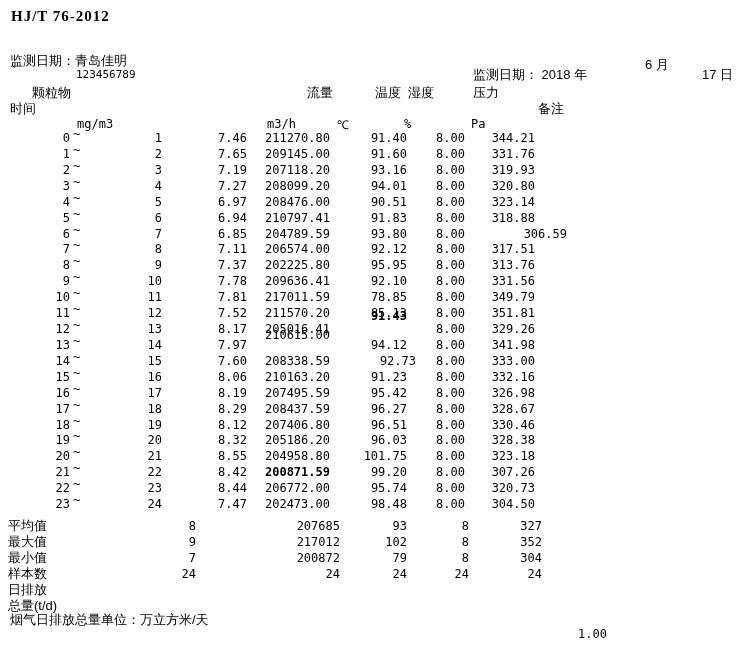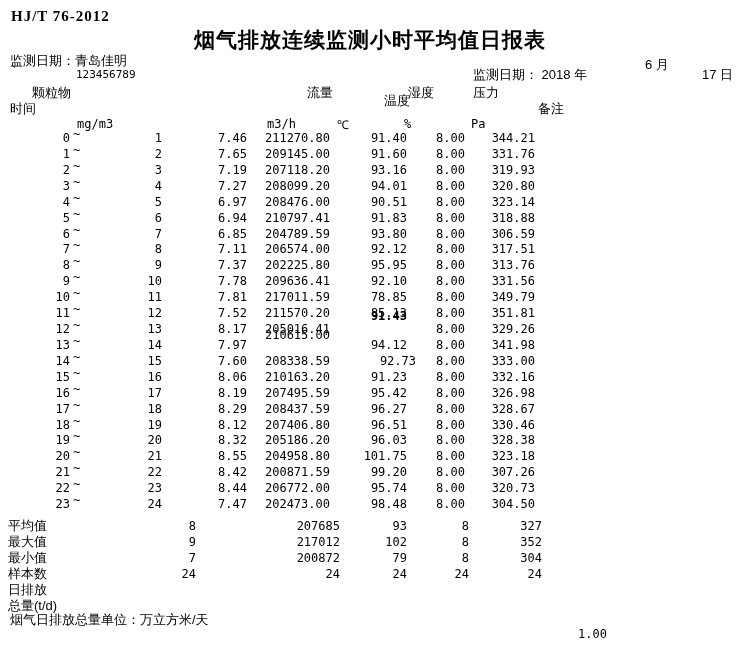--- a/index.html
+++ b/index.html
@@ -12,34 +12,33 @@
   .num{font-family:"DejaVu Sans Mono","Liberation Mono",monospace;font-size:12px;}
   .num-sm{font-family:"DejaVu Sans Mono","Liberation Mono",monospace;font-size:11px;}
   .cell{position:absolute;text-align:right;}
 </style>
 </head>
 <body>
 
 <div id="page">
 
   <div class="abs std" style="left:11px;top:8px;">HJ/T 76-2012</div>
-  <div class="abs title" style="left:0;top:26px;width:740px;text-align:center;">烟气排放连续监测小时平均值日报表</div>
 
   <div class="abs cn" style="left:10px;top:52px;">监测日期：</div>
   <div class="abs cn" style="left:75px;top:52px;">青岛佳明</div>
   <div class="abs cn" style="left:12px;top:64px;">`</div>
   <div class="abs num-sm" style="left:76px;top:68px;">123456789</div>
 
   <div class="abs cn" style="left:473px;top:66px;">监测日期： 2018 年</div>
   <div class="abs cn" style="left:645px;top:56px;">6 月</div>
   <div class="abs cn" style="left:702px;top:66px;">17 日</div>
 
   <div class="abs cn" style="left:32px;top:84px;">颗粒物</div>
   <div class="abs cn" style="left:307px;top:84px;">流量</div>
-  <div class="abs cn" style="left:375px;top:92px;margin-left:9px;">温度</div>
+  <div class="abs cn" style="left:375px;top:84px;">温度</div>
   <div class="abs cn" style="left:408px;top:84px;">湿度</div>
   <div class="abs cn" style="left:473px;top:84px;">压力</div>
   <div class="abs cn" style="left:10px;top:100px;">时间</div>
   <div class="abs cn" style="left:538px;top:100px;">备注</div>
 
   <div class="abs num" style="left:77px;top:117px;">mg/m3</div>
   <div class="abs num" style="left:267px;top:117px;">m3/h</div>
   <div class="abs num" style="left:337px;top:116px;">℃</div>
   <div class="abs num" style="left:404px;top:117px;">%</div>
   <div class="abs num" style="left:471px;top:117px;">Pa</div>
@@ -105,21 +104,21 @@
         <div class="cell num" style="left: 465px; width: 70px; top: 211px;">318.88</div>
         <div class="abs num" style="left: 73px; top: 207px;">~</div>
       </div>
       <div>
         <div class="cell num" style="left: 30px; width: 40px; top: 227px;">6</div>
         <div class="cell num" style="left: 122px; width: 40px; top: 227px;">7</div>
         <div class="cell num" style="left: 187px; width: 60px; top: 227px;">6.85</div>
         <div class="cell num" style="left: 220px; width: 110px; top: 227px;">204789.59</div>
         <div class="cell num" style="left: 337px; width: 70px; top: 227px;">93.80</div>
         <div class="cell num" style="left: 405px; width: 60px; top: 227px;">8.00</div>
-        <div class="cell num" style="left: 465px; width: 70px; top: 227px;">306.59</div>
+        <div class="cell num" style="left: 465px; width: 70px; top: 227px; padding-left: 32px;">306.59</div>
         <div class="abs num" style="left: 73px; top: 223px;">~</div>
       </div>
       <div>
         <div class="cell num" style="left: 30px; width: 40px; top: 242px;">7</div>
         <div class="cell num" style="left: 122px; width: 40px; top: 242px;">8</div>
         <div class="cell num" style="left: 187px; width: 60px; top: 242px;">7.11</div>
         <div class="cell num" style="left: 220px; width: 110px; top: 242px;">206574.00</div>
         <div class="cell num" style="left: 337px; width: 70px; top: 242px;">92.12</div>
         <div class="cell num" style="left: 405px; width: 60px; top: 242px;">8.00</div>
         <div class="cell num" style="left: 465px; width: 70px; top: 242px;">317.51</div>
@@ -252,21 +251,21 @@
         <div class="cell num" style="left: 220px; width: 110px; top: 449px;">204958.80</div>
         <div class="cell num" style="left: 337px; width: 70px; top: 449px;">101.75</div>
         <div class="cell num" style="left: 405px; width: 60px; top: 449px;">8.00</div>
         <div class="cell num" style="left: 465px; width: 70px; top: 449px;">323.18</div>
         <div class="abs num" style="left: 73px; top: 445px;">~</div>
       </div>
       <div>
         <div class="cell num" style="left: 30px; width: 40px; top: 465px;">21</div>
         <div class="cell num" style="left: 122px; width: 40px; top: 465px;">22</div>
         <div class="cell num" style="left: 187px; width: 60px; top: 465px;">8.42</div>
-        <div class="cell num" style="left: 220px; width: 110px; top: 465px;">200871.59</div>
+        <div class="cell num" style="left: 220px; width: 110px; top: 465px; font-weight: bold;">200871.59</div>
         <div class="cell num" style="left: 337px; width: 70px; top: 465px;">99.20</div>
         <div class="cell num" style="left: 405px; width: 60px; top: 465px;">8.00</div>
         <div class="cell num" style="left: 465px; width: 70px; top: 465px;">307.26</div>
         <div class="abs num" style="left: 73px; top: 461px;">~</div>
       </div>
       <div>
         <div class="cell num" style="left: 30px; width: 40px; top: 481px;">22</div>
         <div class="cell num" style="left: 122px; width: 40px; top: 481px;">23</div>
         <div class="cell num" style="left: 187px; width: 60px; top: 481px;">8.44</div>
         <div class="cell num" style="left: 220px; width: 110px; top: 481px;">206772.00</div>

